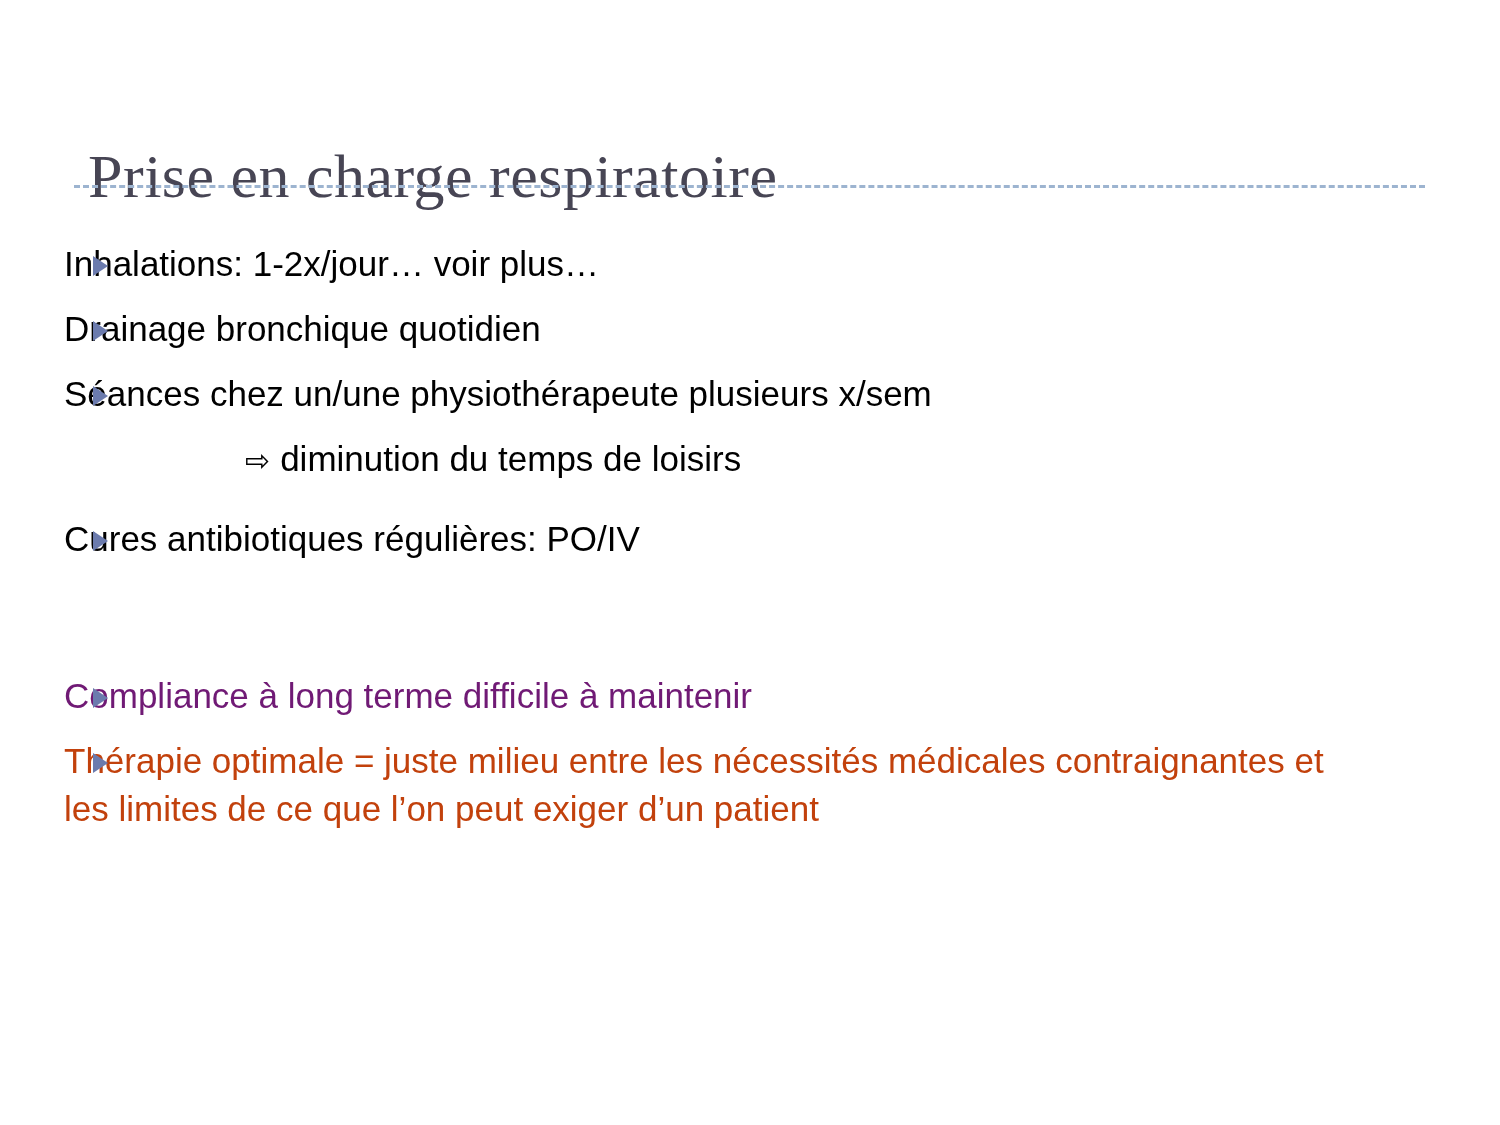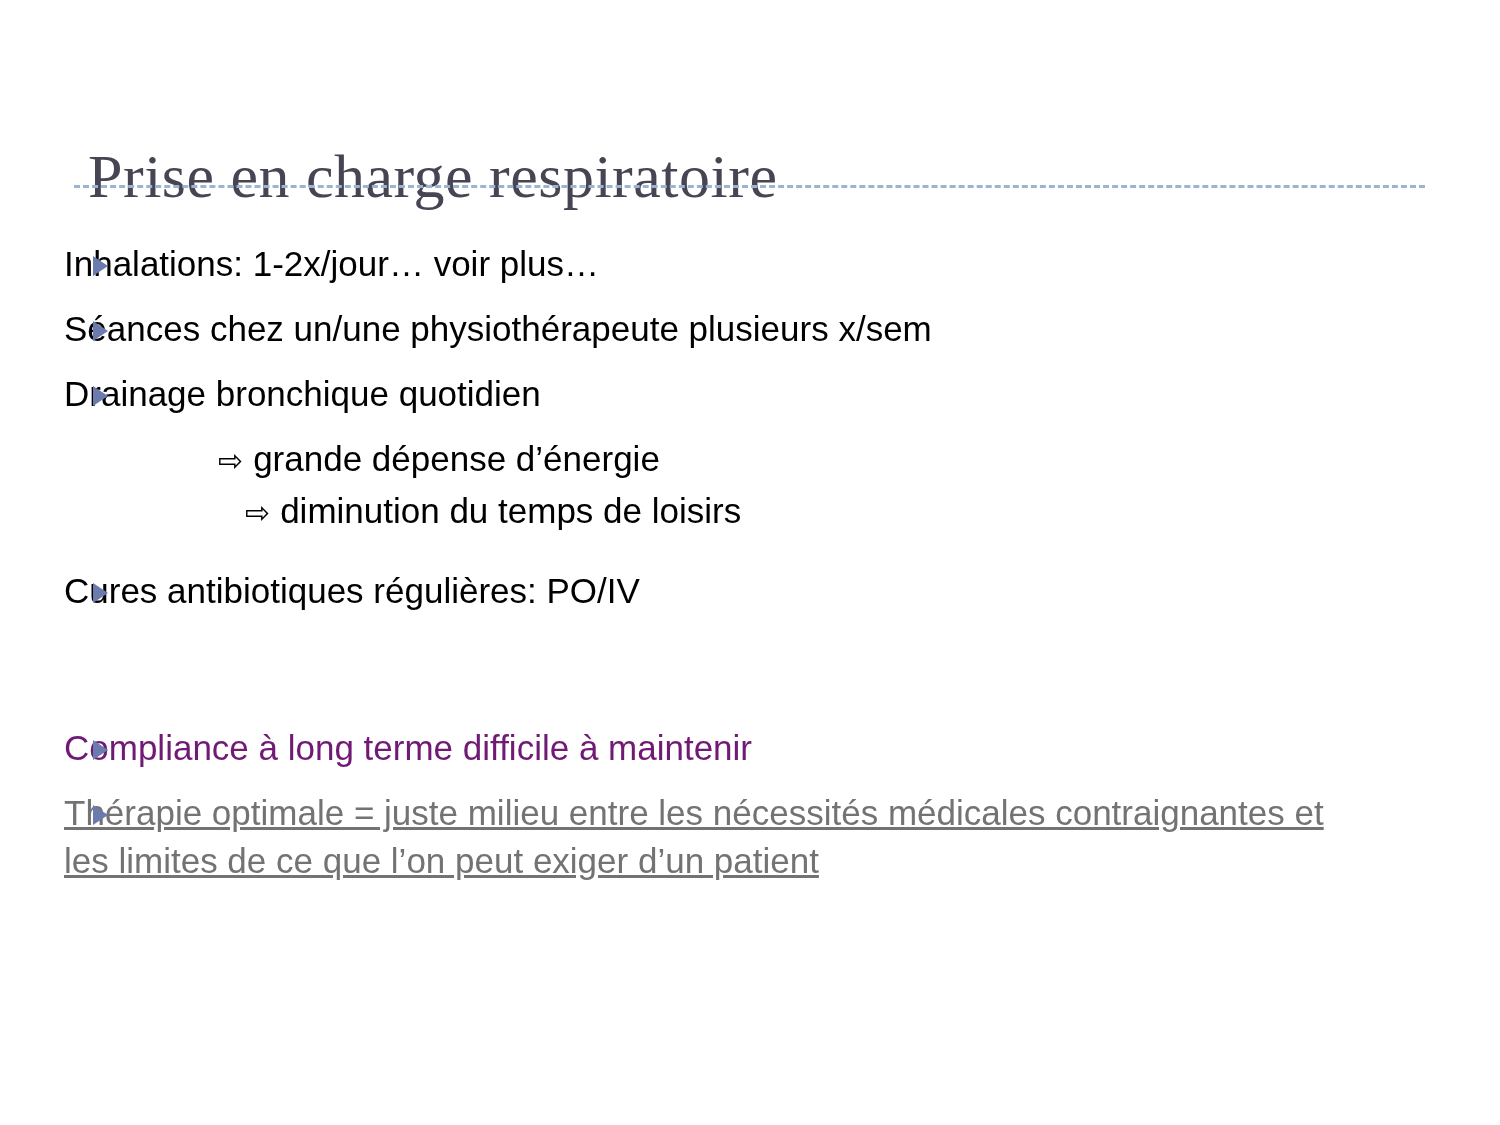--- a/index.html
+++ b/index.html
@@ -105,21 +105,21 @@
     color: #000000;
   }
   .sub-level-1 { padding-left: 218px; }
   .sub-level-2 { padding-left: 245px; }
 
   
   .list-gap { height: 92px; }
 
   
   .row-teal  { color: #701a75; }
-  .row-green { color: #737373; text-decoration: underline; }
+  .row-green { color: #c2410c; }
 
   .row-teal .tri,
   .row-green .tri { border-left-color: #6b7bae; }
 
   .wrap-row { padding-right: 160px; }
 </style>
 </head>
 <body>
 
 <div id="slide">
@@ -130,31 +130,28 @@
 
   <div class="body-list">
 
     <div class="bullet-row">
       <span class="tri"></span>
       <span>Inhalations: 1-2x/jour… voir plus…</span>
     </div>
 
     <div class="bullet-row">
       <span class="tri"></span>
-      <span>Séances chez un/une physiothérapeute plusieurs x/sem</span>
+      <span>Drainage bronchique quotidien</span>
     </div>
 
     <div class="bullet-row">
       <span class="tri"></span>
-      <span>Drainage bronchique quotidien</span>
+      <span>Séances chez un/une physiothérapeute plusieurs x/sem</span>
     </div>
 
-    <div class="sub-row sub-level-1">
-      <span class="arrow">⇨</span><span>grande dépense d’énergie</span>
-    </div>
 
     <div class="sub-row sub-level-2">
       <span class="arrow">⇨</span><span>diminution du temps de loisirs</span>
     </div>
 
     <div class="bullet-row" style="margin-top:30px;">
       <span class="tri"></span>
       <span>Cures antibiotiques régulières: PO/IV</span>
     </div>
 

